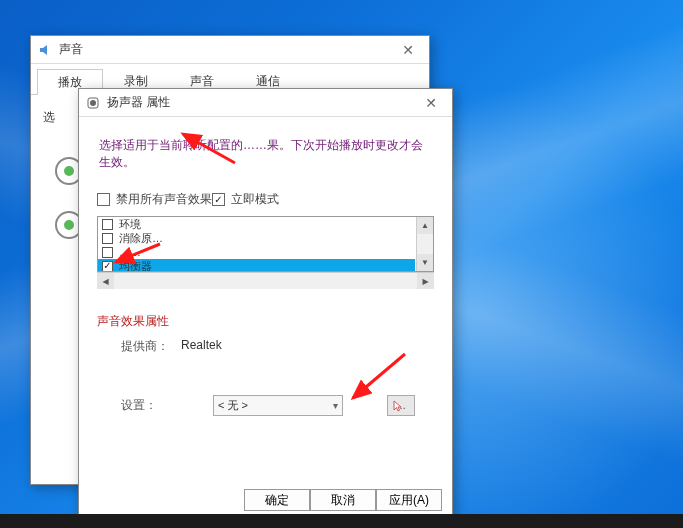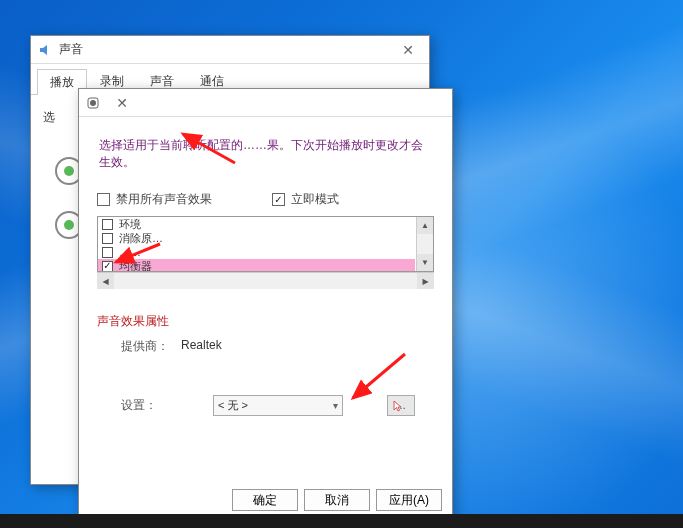--- a/index.html
+++ b/index.html
@@ -20,62 +20,62 @@
 }
 .dialog.sound { left: 30px; top: 35px; width: 400px; height: 450px; }
 .dialog.speaker { left: 78px; top: 88px; width: 375px; height: 432px; }
 
 .titlebar { display: flex; align-items: center; height: 28px; padding: 0 6px; border-bottom: 1px solid #ddd; }
 .titlebar .icon { width: 16px; height: 16px; margin-right: 6px; display: inline-flex; align-items: center; justify-content: center; }
 .titlebar .title { font-size: 12px; color: #333; flex: 1; }
 .titlebar .close { width: 30px; height: 20px; display: flex; align-items: center; justify-content: center; color: #666; font-size: 14px; cursor: pointer; }
 
 .tabs { display: flex; padding: 4px 6px 0 6px; border-bottom: 1px solid #ccc; }
-.tab { padding: 4px 12px; font-size: 12px; color: #333; border: 1px solid transparent; border-bottom: none; cursor: pointer; }
+.tab { padding: 4px 20px; font-size: 12px; color: #333; border: 1px solid transparent; border-bottom: none; cursor: pointer; }
 .tab.active { border-color: #ccc; background: #fff; position: relative; top: 1px; }
 
 .content { padding: 12px 18px; font-size: 12px; color: #444; }
 
 .desc-line { color: #701a75; margin: 8px 0 18px 2px; }
 
 .chk-row { display: flex; align-items: center; margin: 2px 0; }
 .chk { width: 13px; height: 13px; border: 1px solid #666; margin-right: 6px; display: inline-flex; align-items: center; justify-content: center; font-size: 10px; background: #fff; }
 .chk.checked::after { content: "✓"; color: #222; line-height: 1; }
 
 .effects-box {
   position: relative; margin-top: 6px; border: 1px solid #999; background: #fff;
   height: 56px; overflow: hidden;
 }
 .effects-list { position: absolute; left: 0; right: 18px; top: 0; bottom: 0; }
 .eff-item { display: flex; align-items: center; height: 14px; padding: 0 4px; font-size: 11px; color: #333; }
 .eff-item .chk { width: 11px; height: 11px; border: 1px solid #555; }
-.eff-item.sel { background: #f9a8d4; }
+.eff-item.sel { background: #0ea5e9; }
 .vscroll { position: absolute; right: 0; top: 0; bottom: 0; width: 17px; background: #f0f0f0; border-left: 1px solid #ccc; display: flex; flex-direction: column; }
 .vscroll .btn { height: 17px; background: #e4e4e4; display: flex; align-items: center; justify-content: center; font-size: 8px; color: #555; }
 .vscroll .track { flex: 1; background: #f0f0f0; }
 .hscroll { height: 17px; background: #f0f0f0; border-top: 1px solid #ccc; display: flex; }
 .hscroll .btn { width: 17px; background: #e4e4e4; display: flex; align-items: center; justify-content: center; font-size: 8px; color: #555; }
 .hscroll .track { flex: 1; }
 
 .props-group { margin-top: 24px; }
 .props-title { font-size: 12px; color: #b91c1c; margin-bottom: 8px; }
 .props-row { display: flex; margin: 4px 0 4px 24px; font-size: 12px; gap: 8px; }
 .props-row .lab { width: 52px; color: #555; }
 .props-row .val { flex: 1; color: #333; }
 
 .settings-row { display: flex; align-items: center; margin: 40px 0 0 24px; gap: 36px; }
 .settings-row .lab { width: 56px; font-size: 12px; color: #555; }
 .settings-row .combo { width: 130px; height: 21px; border: 1px solid #aaa; background: #f7f7f7; display: flex; align-items: center; padding: 0 4px; font-size: 11px; color: #333; position: relative; }
 .settings-row .combo::after { content: "▾"; position: absolute; right: 4px; color: #666; font-size: 10px; }
 .settings-row .ellipsis-btn { width: 28px; height: 21px; margin-left: 8px; border: 1px solid #aaa; background: #e8e8e8; display: flex; align-items: center; justify-content: center; font-size: 10px; cursor: pointer; position: relative; }
 
-.dlg-buttons { position: absolute; bottom: 8px; right: 10px; display: flex; gap: 6px; }
+.dlg-buttons { position: absolute; bottom: 8px; right: 10px; display: flex; }
 .dlg-buttons .btn { width: 66px; height: 22px; border: 1px solid #999; background: #fdfdfd; font-size: 12px; display: flex; align-items: center; justify-content: center; cursor: pointer; }
 
-.topline { display: flex; gap: 60px; margin-bottom: 4px; }
+.topline { display: flex; margin-bottom: 4px; }
 
 .arrow { position: absolute; pointer-events: none; }
 .arrow svg { overflow: visible; }
 
 .sound .content { padding: 8px 12px; }
 .sound .select-label { font-size: 12px; color: #333; margin: 6px 0; }
 .left-strip { position: absolute; left: 12px; top: 108px; bottom: 14px; width: 52px; }
 .strip-item { height: 54px; display: flex; align-items: center; justify-content: center; }
 
 </style>
@@ -120,20 +120,21 @@
 </div>
 
 <div class="dialog speaker">
   <div class="titlebar">
     <span class="icon">
       <svg width="14" height="14" viewBox="0 0 14 14">
           <rect x="2" y="2" width="10" height="10" rx="2" fill="none" stroke="#666"></rect>
           <circle cx="7" cy="7" r="3" fill="#666"></circle>
         </svg>
     </span>
+    <span class="title">扬声器 属性</span>
     <span class="close">✕</span>
   </div>
   <div class="content">
     <div class="desc-line">选择适用于当前聆听配置的……果。下次开始播放时更改才会生效。</div>
 
     <div class="topline">
       <div class="chk-row">
         <span class="chk"></span>
         <span>禁用所有声音效果</span>
       </div>

